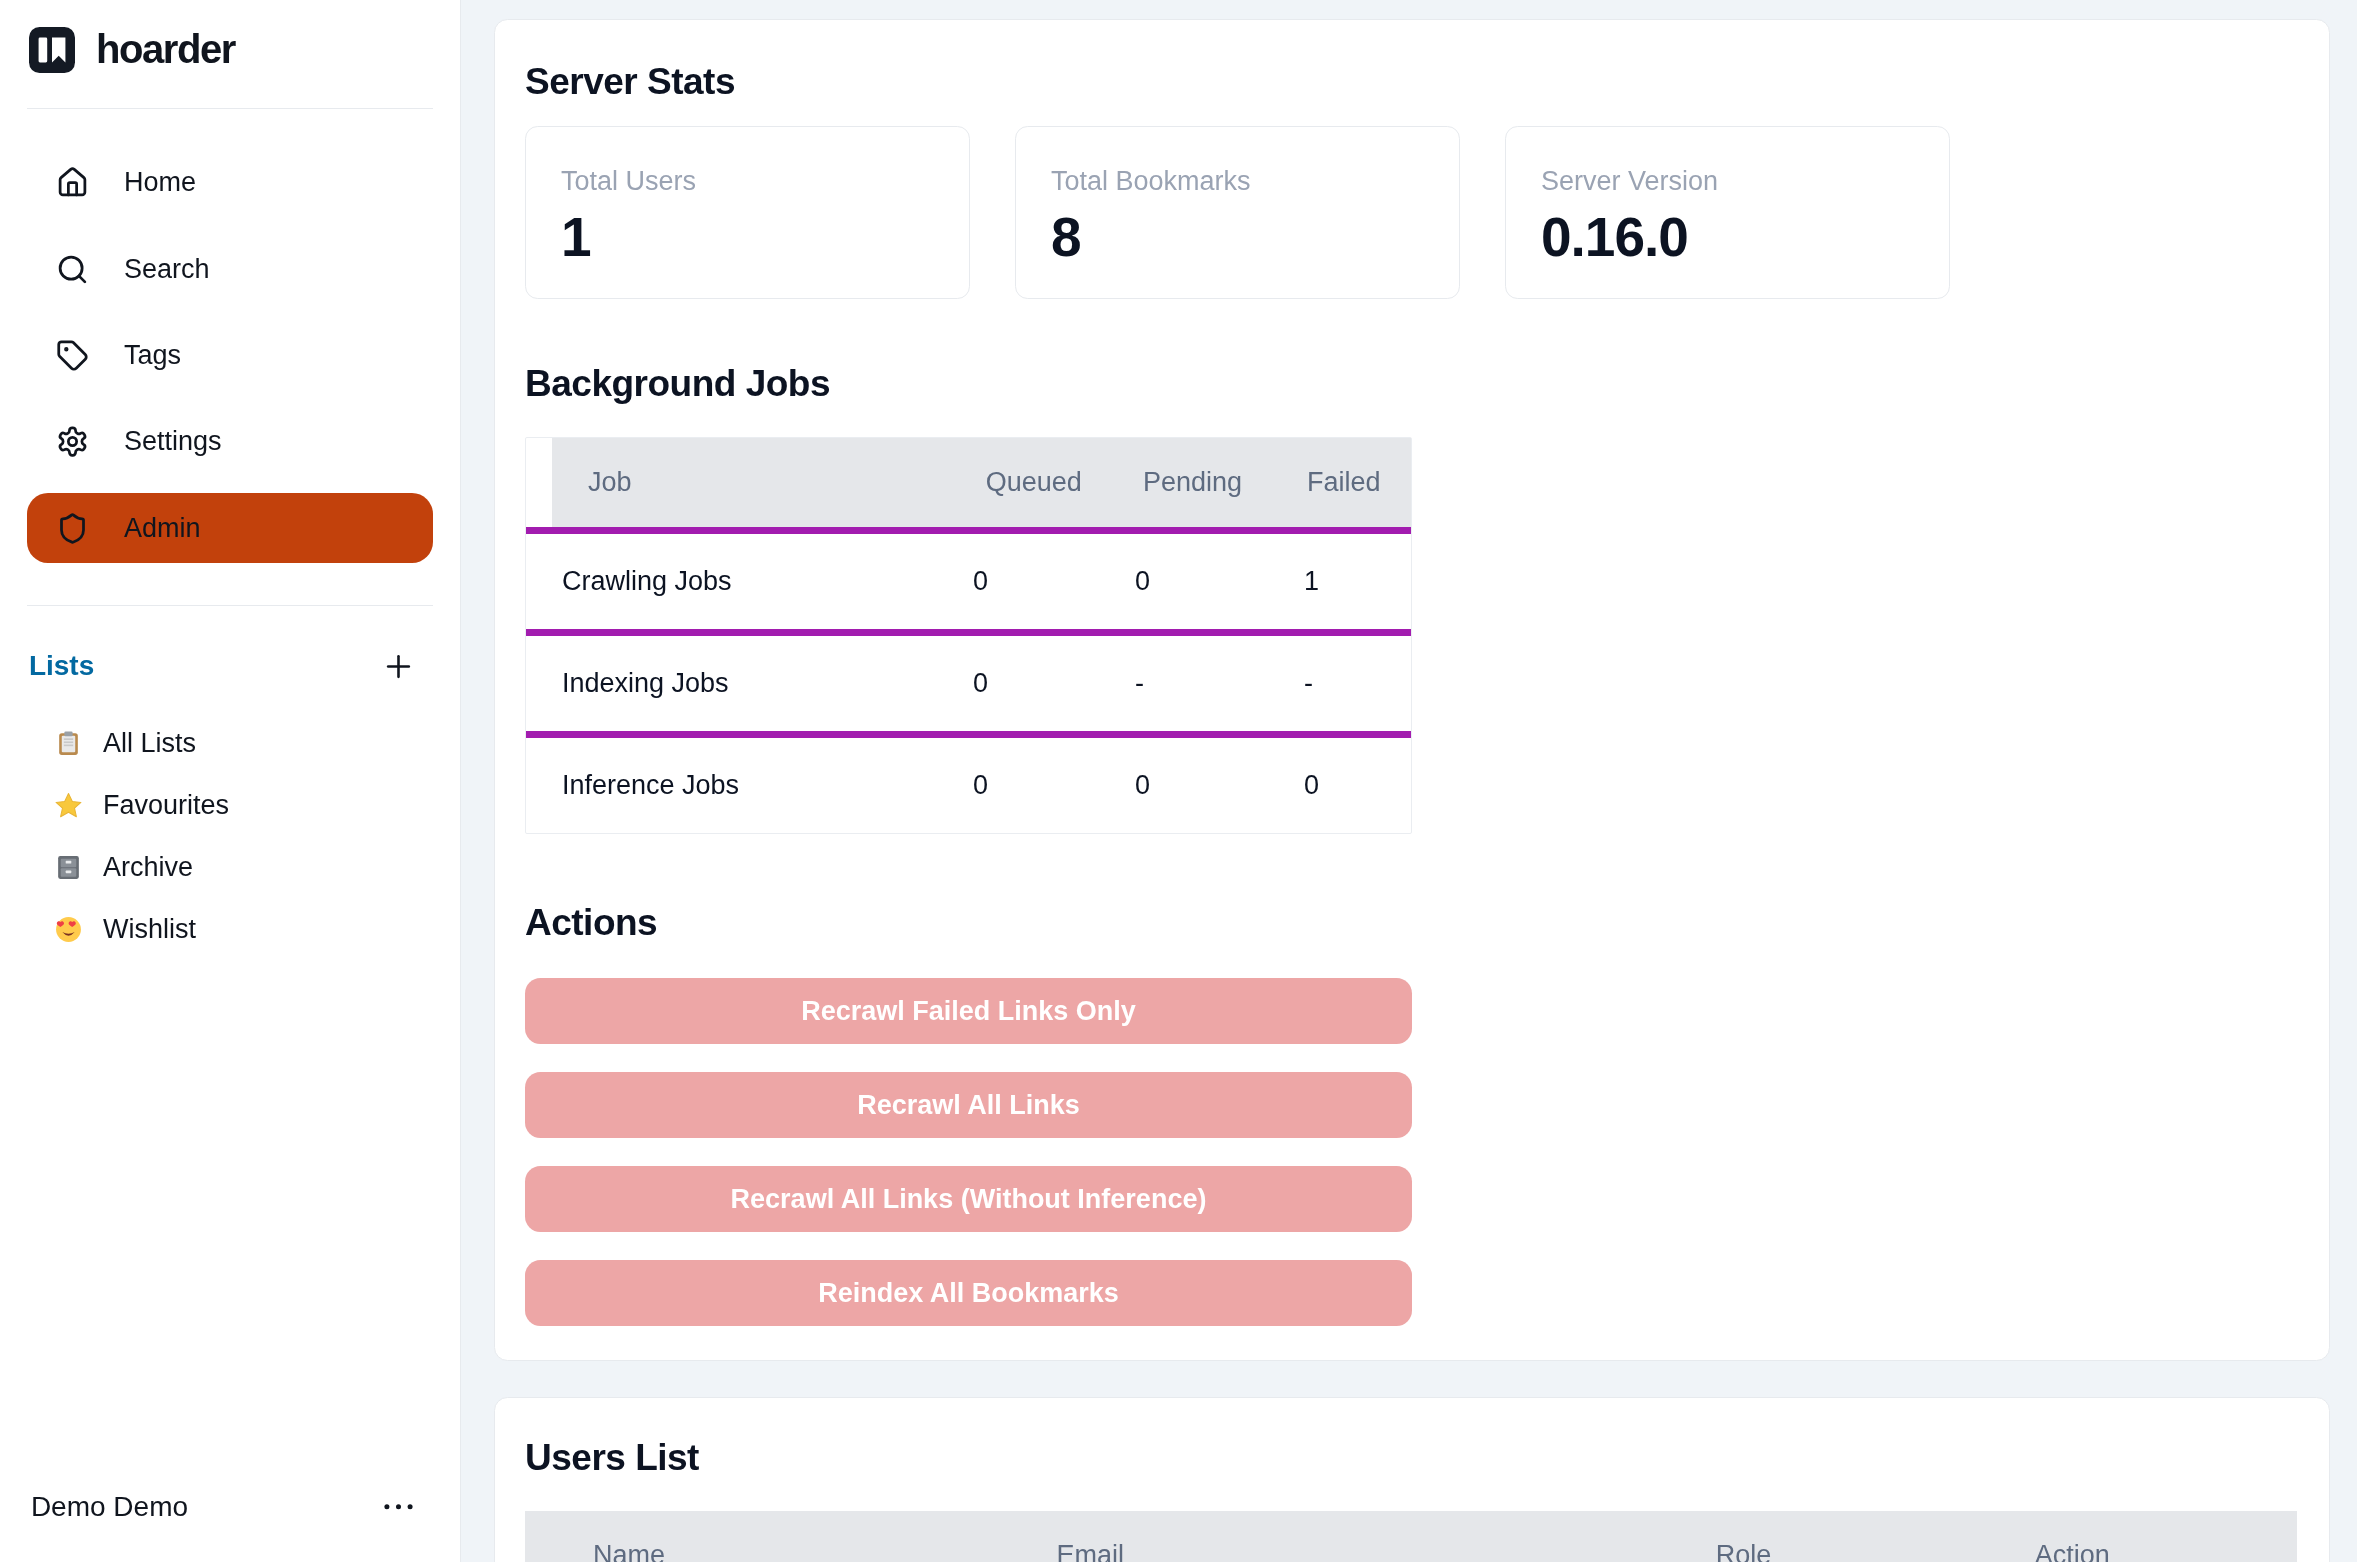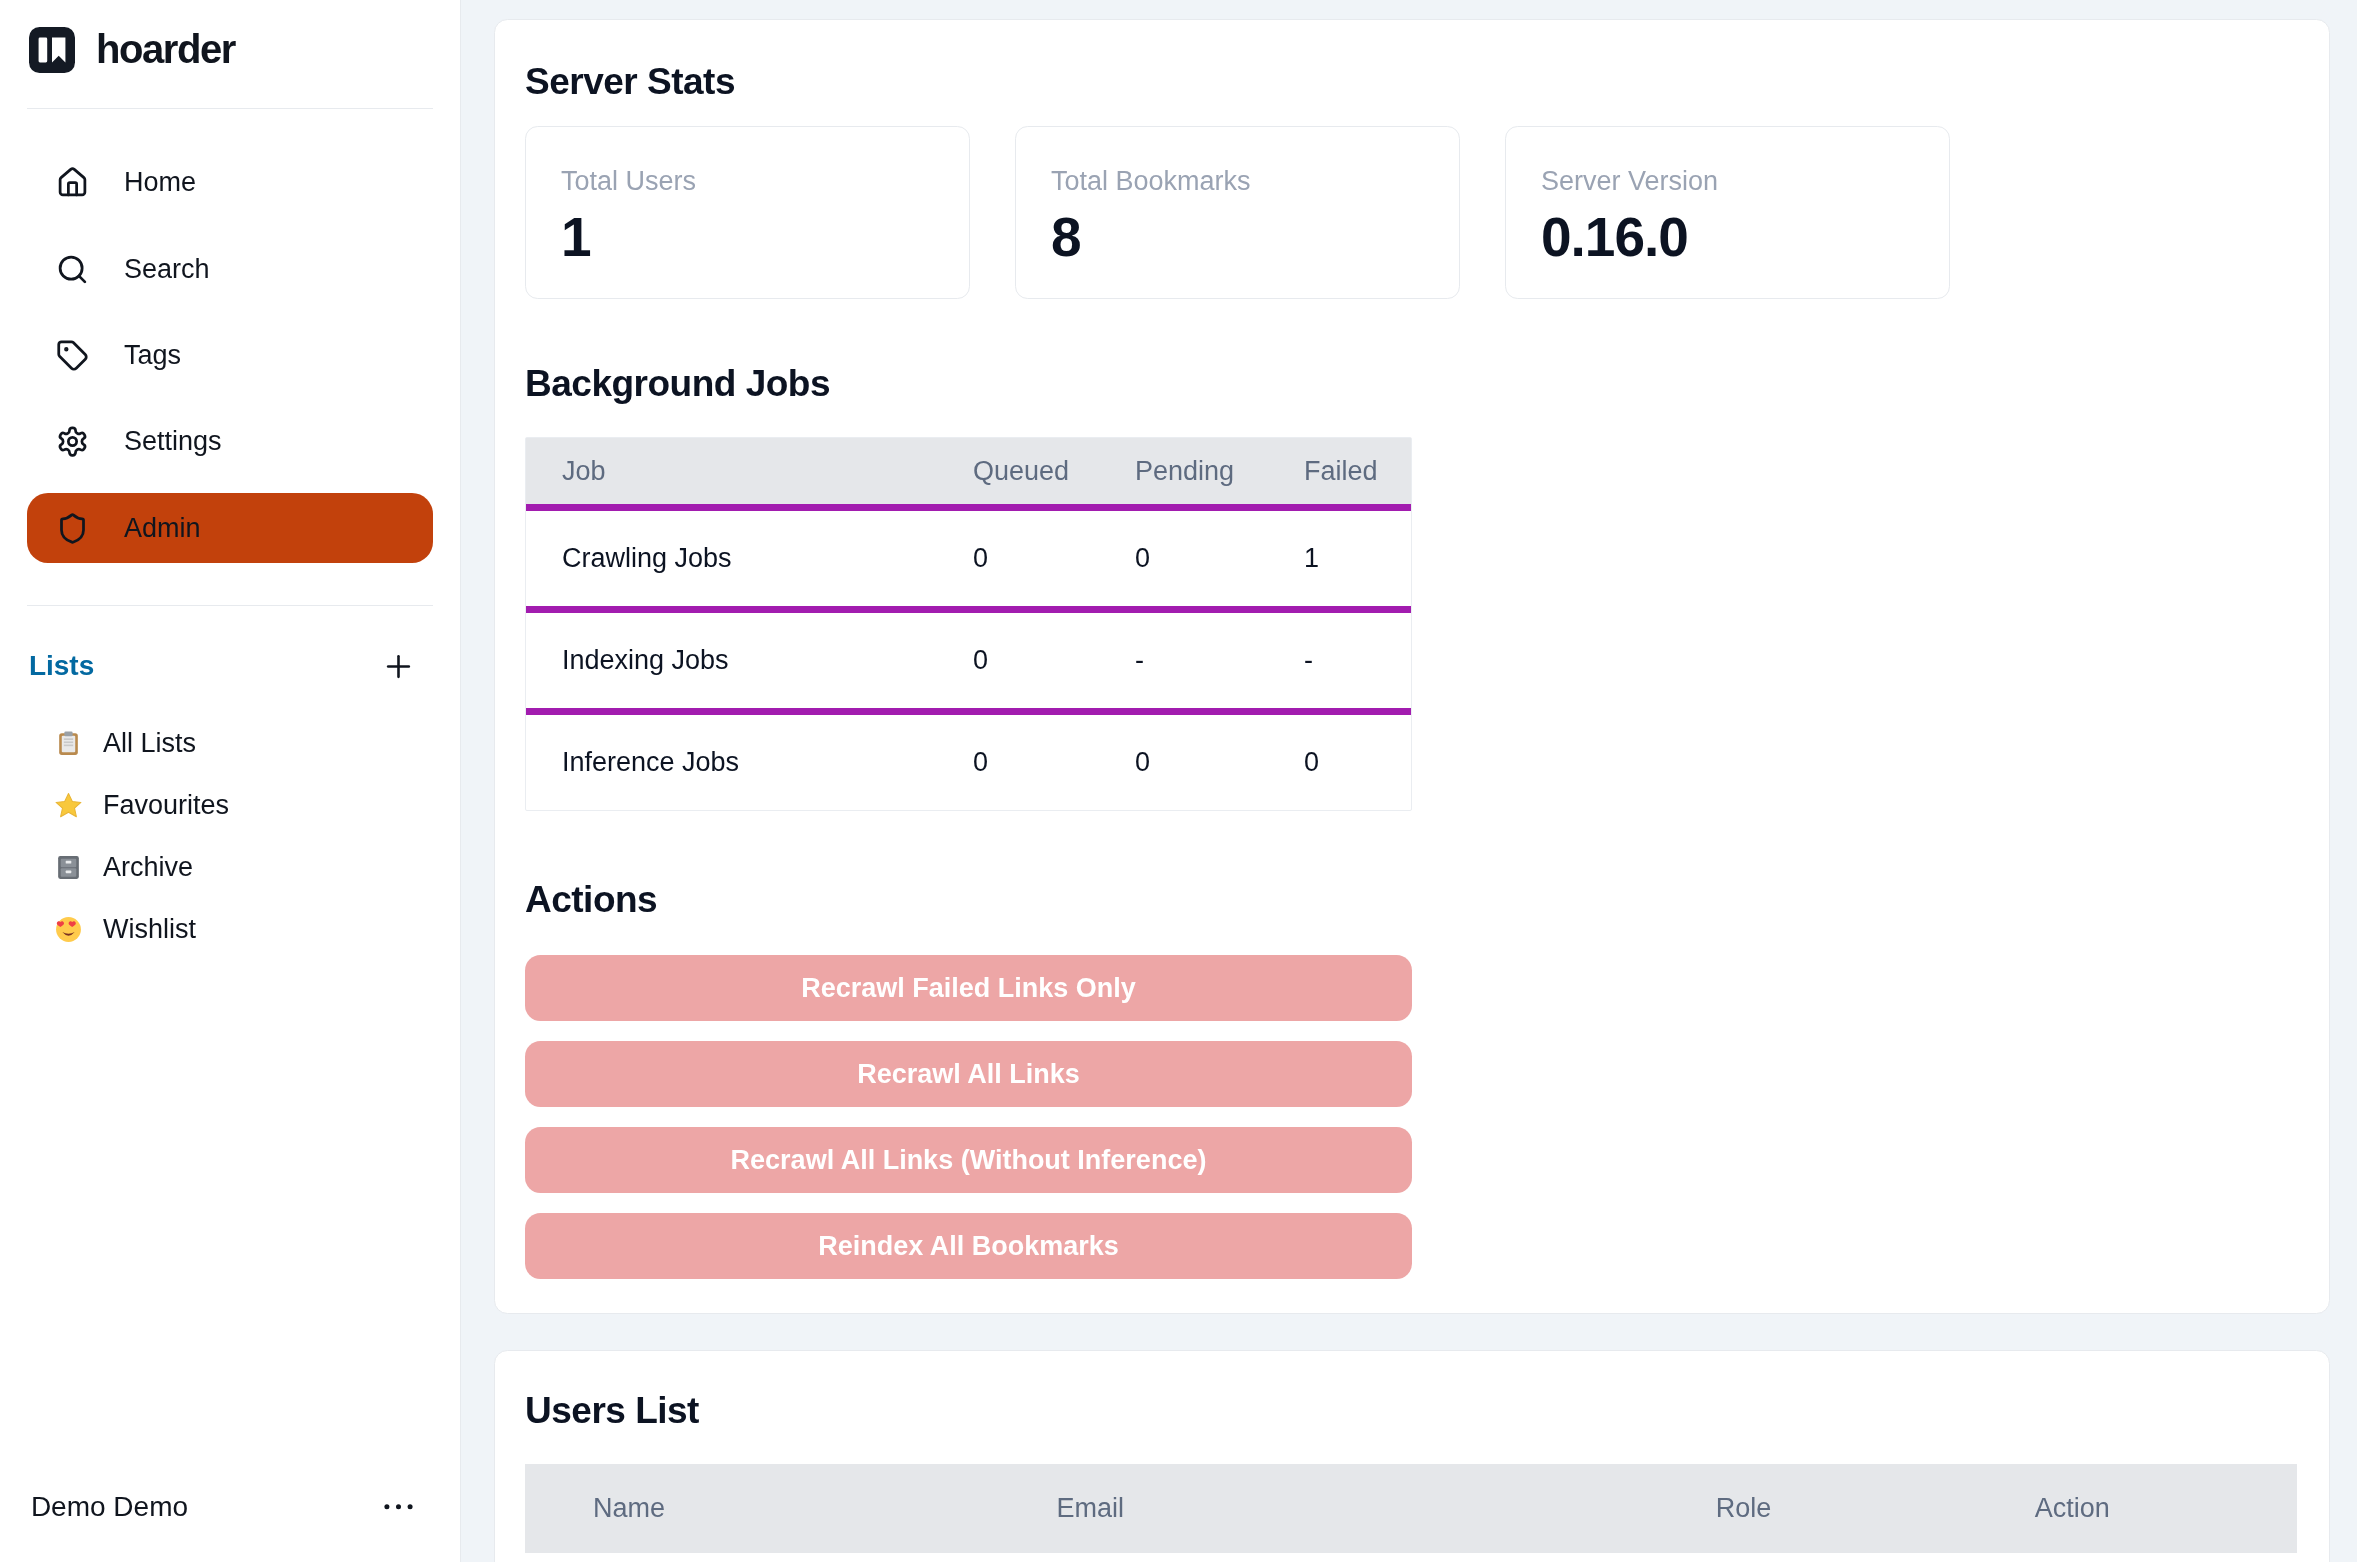--- a/index.html
+++ b/index.html
@@ -65,29 +65,29 @@
   .section-title { font-size:37px; font-weight:700; color:#0c1322; letter-spacing:-0.5px; }
 
   .stats-row { margin-top:23px; display:grid; grid-template-columns:repeat(3,445px); gap:45px; }
   .stat-card { border:1px solid #e7eaee; border-radius:12.6px; height:173px; padding:39px 35px; }
   .stat-label { font-size:27px; font-weight:500; color:#9aa3b3; }
   .stat-value { margin-top:7.7px; font-size:55px; font-weight:700; color:#0c1322; letter-spacing:-1px; }
 
   .jobs-section { margin-top:64px; }
   .jobs-table { margin-top:32px; width:887px; border:1px solid #eaedf1; border-radius:1.9px; }
   .jt-row { display:grid; grid-template-columns:50.5% 18.3% 19.1% 12.1%; align-items:center; }
-  .jt-head { background:#e5e7ea; height:66px; }
+  .jt-head { background:#e5e7ea; height:89px;margin-left:26px; }
   .jt-head .jt-cell { color:#5e6b80; font-weight:500; }
   .jt-body-row { height:102px; border-top:7px solid #a21caf; }
   .jt-body-row:first-of-type { border-top:none; }
   .jt-cell { font-size:27px; color:#0c1322; }
   .jt-cell:first-child { padding-left:36px; }
 
   .actions-section { margin-top:68px; }
-  .action-buttons { margin-top:34px; width:887px; display:flex; flex-direction:column; gap:20px; }
+  .action-buttons { margin-top:34px; width:887px; display:flex; flex-direction:column; gap:28px; }
   .action-btn {
     height:66px; border:none; border-radius:15.4px;
     background:#eda6a6; color:#ffffff;
     font-family:"Liberation Sans", sans-serif;
     font-size:27px; font-weight:600; cursor:pointer;
   }
 
   .card-users { margin-top:36px; padding:39px 32px 0 30px; height:386px; }
   .users-head {
     margin-top:32px; background:#e5e7ea; height:89px;

